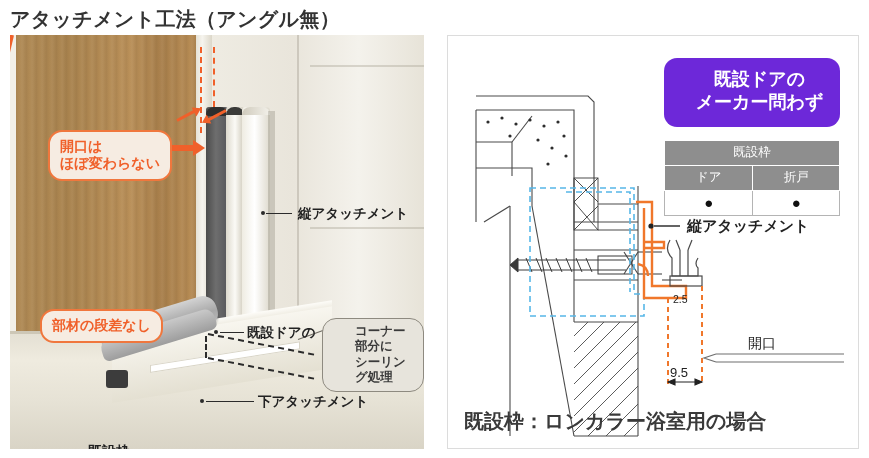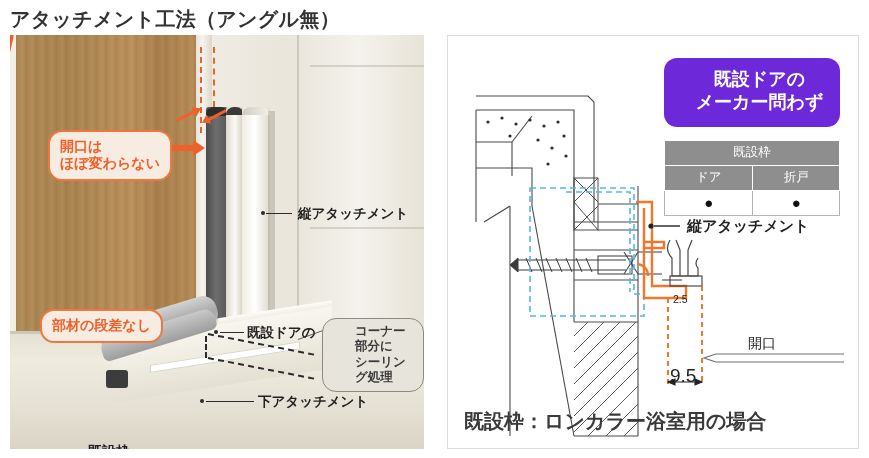--- a/index.html
+++ b/index.html
@@ -344,21 +344,21 @@
 
   .dg-label {
     position: absolute;
     font-size: 15px;
     font-weight: bold;
     color: #222222;
     white-space: nowrap;
   }
   #dg-label-vat { left: 239px; top: 181px; }
   #dg-label-opening { left: 300px; top: 299px; font-size: 14px; font-weight: normal; }
-  #dg-dim-95 { position: absolute; left: 222px; top: 329px; font-size: 19px; color: #222; font-weight: normal; }
+  #dg-dim-95 { position: absolute; left: 222px; top: 329px; font-size: 13px; color: #222; font-weight: normal; }
   #dg-dim-25 { position: absolute; left: 225px; top: 257px; font-size: 10.5px; color: #222; font-weight: normal; }
 
   #dg-caption {
     position: absolute;
     left: 16px; top: 372px;
     font-size: 20px;
     font-weight: bold;
     color: #3a3a3a;
     white-space: nowrap;
   }

